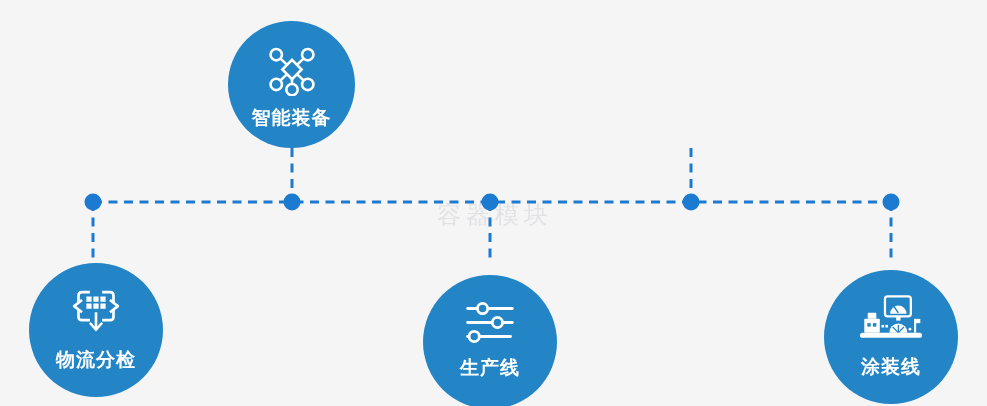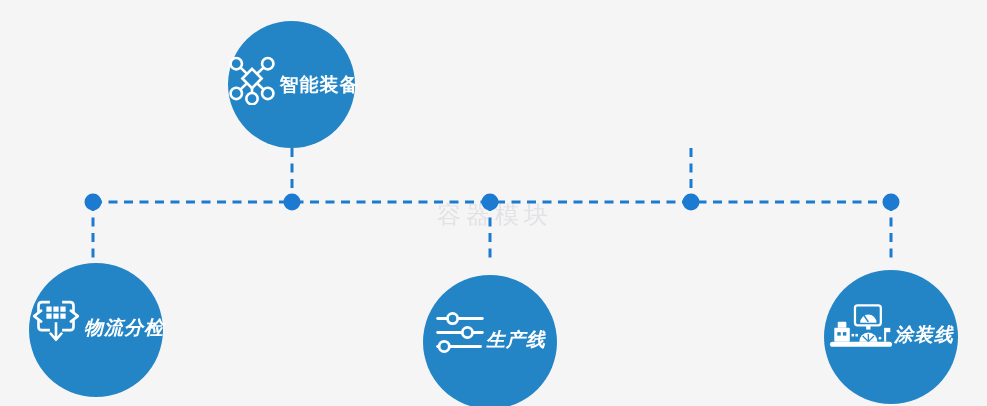--- a/index.html
+++ b/index.html
@@ -20,30 +20,30 @@
   .watermark{
     position:absolute;left:495px;top:215px;transform:translate(-50%,-50%);
     font-size:24px;letter-spacing:5px;color:var(--watermark,#e2e2e4);
     font-weight:400;z-index:1;white-space:nowrap;user-select:none;
   }
   svg.connectors{position:absolute;left:0;top:0;z-index:2;}
   .dash{stroke:var(--connector,#1c7ad0);stroke-width:3;stroke-dasharray:9 6.5;fill:none;}
   .dot{fill:var(--connector,#1c7ad0);stroke:none;}
   .node{
     position:absolute;border-radius:50%;background:var(--circle,#2385c6);
-    display:flex;align-items:center;justify-content:center;
+    display:flex;flex-direction:column;align-items:center;justify-content:center;
     z-index:3;
   }
   .node .label{
     color:var(--label,#fff);font-weight:bold;font-size:19px;letter-spacing:1px;
     line-height:1;white-space:nowrap;
   }
   .node .icon-wrap{display:flex;align-items:center;justify-content:center;}
   .node-top{width:127px;height:127px;}
-  .node-bottom{width:134px;height:134px;padding-bottom:6px;font-style:italic;}
+  .node-bottom{width:134px;height:134px;padding-bottom:6px;}
   .node-top .icon-wrap{margin-bottom:12px;}
   .node-bottom .icon-wrap{margin-bottom:14px;}
   #node-smart{left:228px;top:21px;}
   #node-storage{left:627px;top:21px;}
   #node-sorting{left:29px;top:263px;}
   #node-production{left:423px;top:275px;}
   #node-coating{left:824px;top:270px;}
   
   .ic-stroke{stroke:var(--icon,#fff);fill:none;}
   .ic-fill{fill:var(--icon,#fff);stroke:none;}

